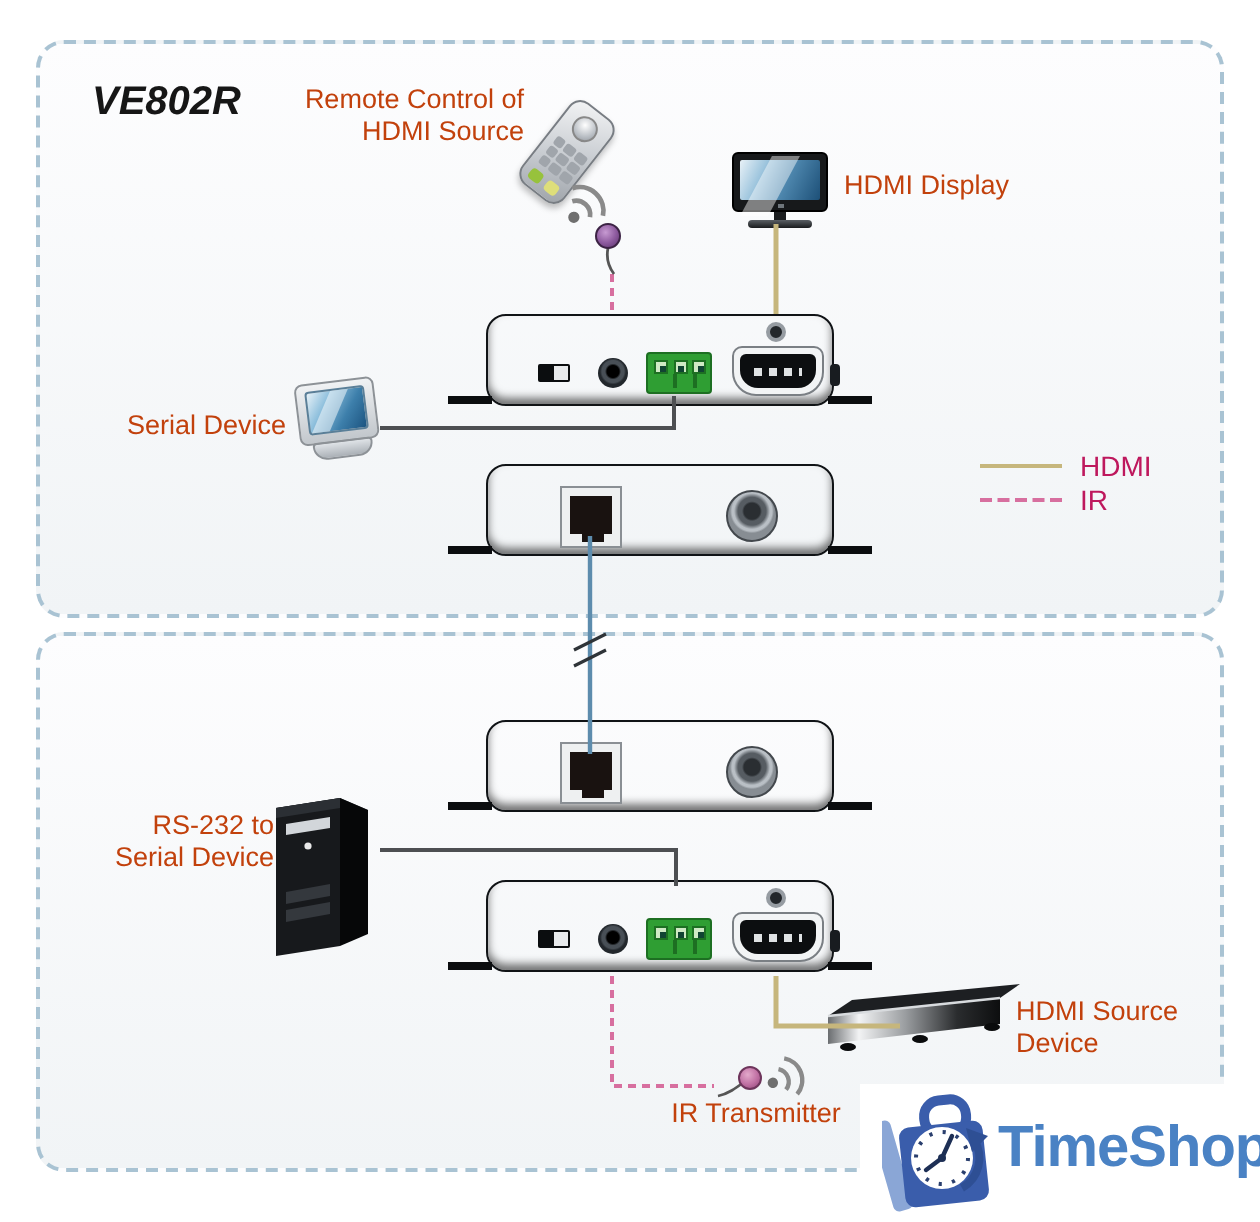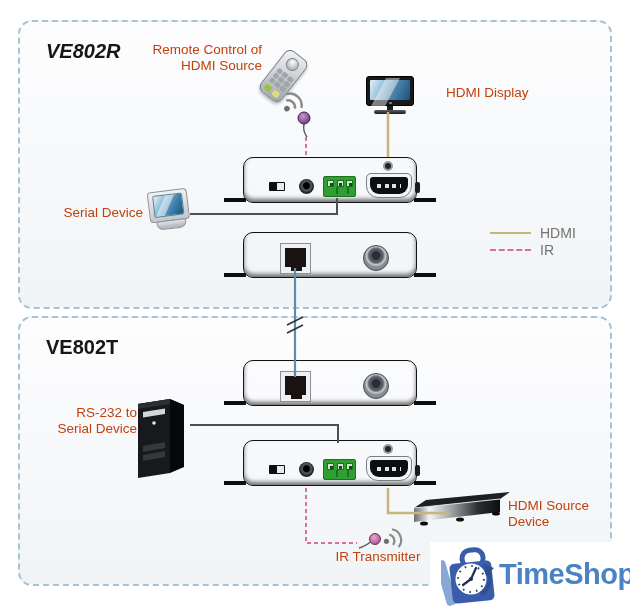--- a/index.html
+++ b/index.html
@@ -48,21 +48,21 @@
         border:1px solid #8a8f94;}
   .rj45 i{position:absolute;left:4px;top:4px;width:21px;height:19px;background:#191210;display:block;}
   .rj45 b{position:absolute;left:10px;bottom:2px;width:11px;height:7px;background:#191210;display:block;}
   .pwr{position:absolute;left:119px;top:12px;width:26px;height:26px;border-radius:50%;border:1px solid #43484d;
        background:radial-gradient(circle at 50% 40%, #2a2e32 0 4px, #565c62 5px 7px, #b9bfc5 9px 10px, #878d93 11px);}
 
   
   .legend{position:absolute;left:490px;top:224px;z-index:4;}
   .lg-row{display:flex;align-items:center;height:17px;}
   .lg-line{width:41px;border-top:2px solid #888;margin-right:9px;}
-  .lg-txt{font-size:14px;color:#737373;}
+  .lg-txt{font-size:14px;color:#be185d;}
 
   
   #lines{position:absolute;left:0;top:0;z-index:5;pointer-events:none;}
   .ln-hdmi{stroke:#c6b67c;stroke-width:2.5;fill:none;}
   .ln-rs{stroke:#4d4f52;stroke-width:2;fill:none;}
   .ln-ir{stroke:#d76f9f;stroke-width:2;fill:none;stroke-dasharray:4 3;}
   .ln-cat{stroke:#5d8cad;stroke-width:2.2;fill:none;}
   .stem{stroke:#555;stroke-width:1.4;fill:none;}
 
   
@@ -111,27 +111,26 @@
 </style>
 </head>
 <body>
 
 <div id="stage">
 
   <div id="boxR" class="secbox"></div>
   <div id="boxT" class="secbox"></div>
 
   <div class="model" style="left:46px;top:40px;font-style:italic;">VE802R</div>
-  <div class="model" style="left:46px;top:336px;">VE802T</div>
 
   <div class="lbl" style="left:128px;top:42px;width:134px;text-align:right;">
     <span>Remote Control of</span><br>
     <span>HDMI Source</span>
   </div>
-  <div class="lbl" style="left:446px;top:85px;">HDMI Display</div>
+  <div class="lbl" style="left:422px;top:85px;">HDMI Display</div>
   <div class="lbl" style="left:43px;top:205px;width:100px;text-align:right;">Serial Device</div>
 
   <div class="lbl" style="left:37px;top:405px;width:100px;text-align:right;">
     <span>RS-232 to</span><br>
     <span>Serial Device</span>
   </div>
   <div class="lbl" style="left:508px;top:498px;">
     <span>HDMI Source</span><br>
     <span>Device</span>
   </div>

